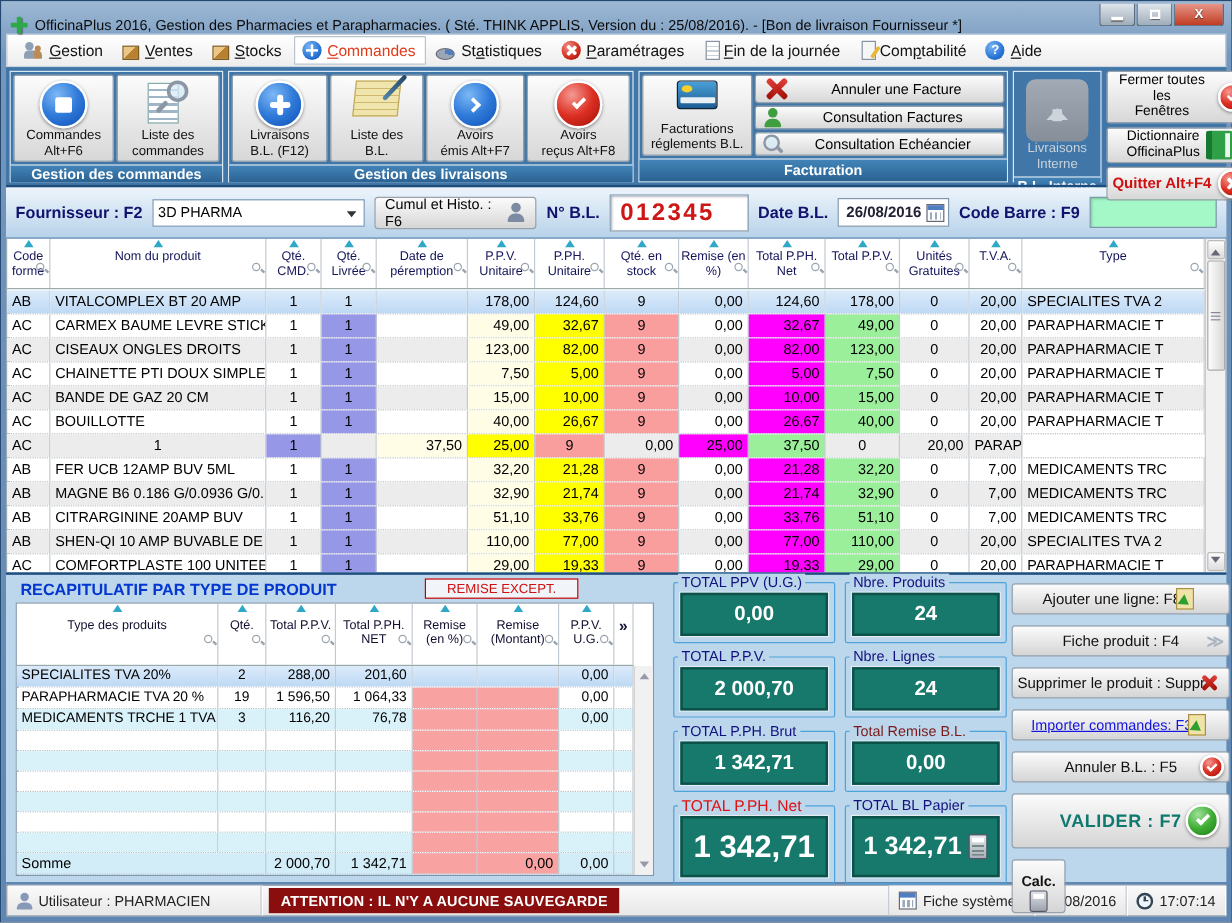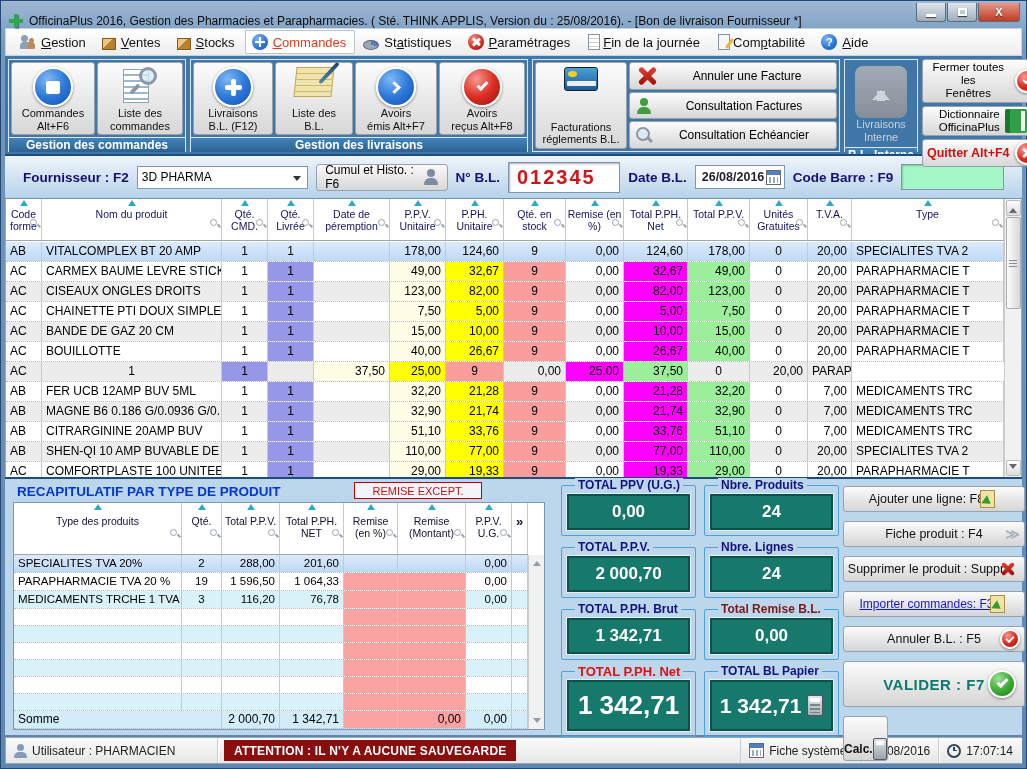--- a/index.html
+++ b/index.html
@@ -104,21 +104,21 @@
   .lens-sm::after { content:""; position:absolute; right:1px; bottom:0; width:3px; height:7px; background:#8b97a5; transform:rotate(-45deg); border-radius:1px;}
   .gray-sq { width:52px; height:52px; border-radius:8px; background:linear-gradient(#a2abb5,#868f99); display:flex; align-items:center; justify-content:center;}
   .arrow-up { position:relative; width:22px; height:22px;}
   .arrow-up::before { content:""; position:absolute; left:2px; top:0; width:0; height:0; border:9px solid transparent; border-bottom:10px solid #cdd4db;}
   .arrow-up::after { content:""; position:absolute; left:7px; top:10px; width:8px; height:10px; background:#cdd4db;}
   .book { position:relative; width:22px; height:24px; background:#2fa048; border-left:5px solid #187830; border-radius:2px;}
   .book::after { content:""; position:absolute; right:2px; top:2px; width:4px; height:20px; background:#eef6ee;}
 
   
   .supplier { height:45px; background:linear-gradient(180deg,#eef5fb,#b7d2ea); border-top:2px solid #1d4d7d; border-bottom:1px solid #6e93b5;
-    display:flex; align-items:center; gap:8px; padding:0 18px; }
+    display:flex; align-items:center; gap:8px; padding:0 8px; }
   .nav-label { font-size:13.5px; font-weight:bold; color:#12126e; white-space:nowrap;}
   .combo { width:212px; height:23px; background:#fff; border:1px solid #7a98b8; display:flex; align-items:center; font-size:12px; padding:0 4px; position:relative;}
   .combo::after { content:""; position:absolute; right:6px; top:9px; border:4px solid transparent; border-top:5px solid #333;}
   .gbtn { background:linear-gradient(#fbfbfb,#d6d6d6); border:1px solid #98a2ac; border-radius:3px;
     display:flex; align-items:center; justify-content:center; gap:8px; font-size:12px; padding:0 8px;}
   .cumul { width:160px; height:27px;}
   .nobl-box { width:138px; height:31px; background:#fff; border:1px solid #8096ac; box-shadow:inset 1px 1px 2px #aab;
     display:flex; align-items:center; padding-left:8px; color:#cf1616; font-weight:bold; font-size:20px; letter-spacing:2px;}
   .date-box { width:110px; height:24px; background:#fff; border:1px solid #8096ac; display:flex; align-items:center; justify-content:space-between; padding:0 3px 0 6px; font-size:12.5px; font-weight:bold; color:#223;}
   .cal { position:relative; width:15px; height:15px; background:#fff; border:1px solid #667; flex:none;}
@@ -175,21 +175,21 @@
   .rrow.selected .rcell { background:linear-gradient(#dcebfb,#bed9f4);}
   .rrow.somme { background:#d2ecf8; font-size:12px;}
   .rscroll { position:absolute; right:0; top:0; bottom:0; width:16px; background:#f1f1f1; border-left:1px solid #ccc;
     display:flex; flex-direction:column; align-items:center; justify-content:space-between; padding:2px 0;}
   .rscroll .tri-up { border-bottom-color:#99a;} .rscroll .tri-down { border-top-color:#99a;}
 
   
   .totals { position:absolute; left:556px; top:6px; width:278px; display:grid; grid-template-columns:1fr 1fr; gap:11px 8px;}
   .gbox { position:relative; border:1px solid #4da2da; border-radius:2px; padding:8px 5px 5px 5px; height:51px;}
   .gbox.tall { height:66px;}
-  .glabel { position:absolute; top:-8px; left:13px; background:#bcd6ec; padding:0 3px; font-size:12px; font-weight:bold; color:#12127e; white-space:nowrap;}
+  .glabel { position:absolute; top:-8px; left:3px; background:#bcd6ec; padding:0 3px; font-size:12px; font-weight:normal; color:#12127e; white-space:nowrap;}
   .glabel.darkred { color:#7c1a1a;} .glabel.red { color:#e01010; font-size:13px;}
   .gval { height:100%; background:#17786c; border:2px solid #0c524a; box-shadow:0 0 0 1px #e6eef4;
     color:#fff; font-weight:bold; font-size:17px; display:flex; align-items:center; justify-content:center; gap:6px;}
   .gval.big { font-size:26px;} .gval.med { font-size:21px;}
   .calc-ic { width:16px; height:21px; background:linear-gradient(#e2e6ea,#a8b0ba); border:1px solid #556; border-radius:2px; position:relative; flex:none;}
   .calc-ic::before { content:""; position:absolute; left:2px; top:2px; right:2px; height:4px; background:#fff;}
   .calc-ic::after { content:""; position:absolute; left:2px; top:8px; right:2px; bottom:2px;
     background:repeating-linear-gradient(#788 0 2px,transparent 2px 4px);}
 
   
@@ -202,21 +202,21 @@
   .chev2 { color:#aab4be; font-weight:bold; font-size:14px;}
   .redx-sm { position:relative; width:16px; height:16px;}
   .redx-sm::before,.redx-sm::after { content:""; position:absolute; left:6px; top:0; width:4px; height:16px; background:linear-gradient(#e04038,#a01008); border-radius:2px;}
   .redx-sm::before { transform:rotate(45deg);} .redx-sm::after { transform:rotate(-45deg);}
   .act-btn.importer .albl { color:#1414e0; text-decoration:underline; font-size:12px;}
   .act-btn.valider { height:46px; }
   .act-btn.valider .albl { color:#0e7a6e; font-weight:bold; font-size:15px; letter-spacing:.5px;}
   .fermer-row { display:flex; gap:7px; }
   .act-btn.fermer { width:130px; height:45px; }
   .act-btn.fermer .albl { color:#d01010; font-weight:bold; font-size:14px; white-space:pre-line; line-height:1.15; text-align:center;}
-  .act-btn.calcbtn { width:45px; height:45px; justify-content:flex-start; padding-top:20px; font-size:12px;}
+  .act-btn.calcbtn { width:45px; height:45px; flex-direction:column; justify-content:flex-start; padding-top:10px; font-size:12px;}
   .calc-big { width:15px; height:22px; background:linear-gradient(#dfe3e7,#9aa2ac); border:1px solid #556; border-radius:2px; position:relative; margin-top:1px;}
   .calc-big::before { content:""; position:absolute; left:2px; top:2px; right:2px; height:4px; background:#fff;}
 
   
   .statusbar { height:27px; margin-top:2px; background:linear-gradient(#fafafa,#e7e7e7); border:1px solid #9aa6b2;
     display:flex; align-items:center; font-size:12px; color:#222; }
   .st-sec { display:flex; align-items:center; gap:5px; padding:0 8px; height:100%; border-right:1px solid #c5ccd3; box-shadow:1px 0 0 #fff;}
   .st-sec.grow1 { width:297px;} .st-sec.grow2 { width:212px;}
   .warnbox { background:#8b0e0e; color:#fff; font-weight:bold; font-size:12px; height:21px; display:flex; align-items:center;
     padding:0 10px; margin-left:6px; letter-spacing:.2px; white-space:nowrap;}
@@ -355,20 +355,21 @@
           <div class="tb-mini">
             <span class="person"></span>
             <span class="lbl">Consultation Factures</span>
           </div>
           <div class="tb-mini">
             <span class="lens-sm"></span>
             <span class="lbl">Consultation Echéancier</span>
           </div>
         </div>
       </div>
+      <div class="tb-caption">Facturation</div>
     </div>
 
     <div class="tb-panel">
       <div class="tb-row" style="justify-content:center">
         <div class="tb-btn" style="width:68px; border:none; background:transparent; color:#c9d2da;">
           <span class="gray-sq">
               <span class="arrow-up"></span>
             </span>
           <span class="lbl">Livraisons
 Interne</span>

